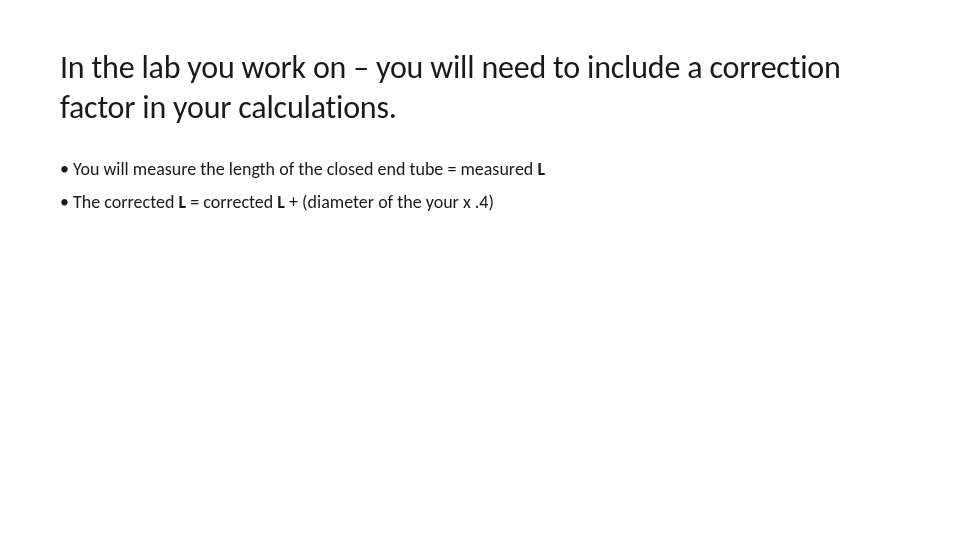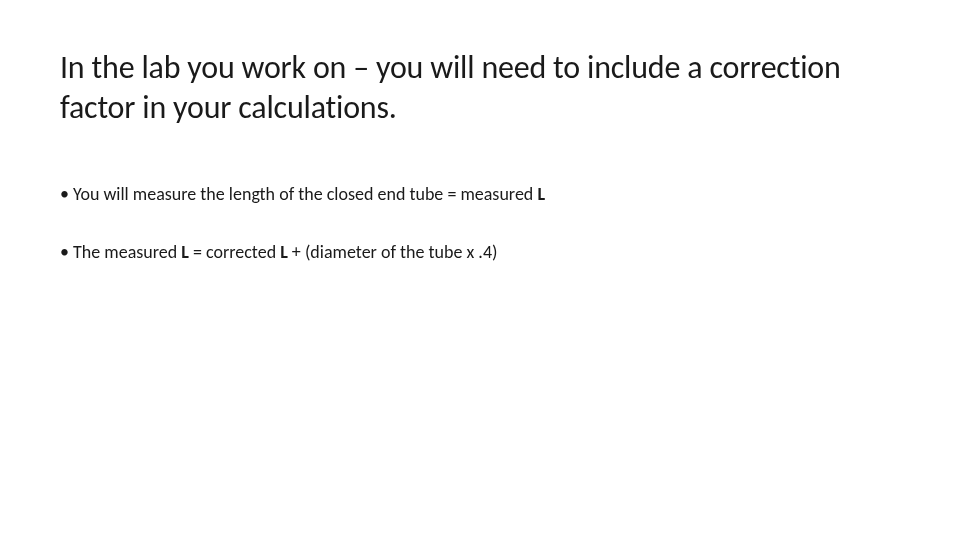--- a/index.html
+++ b/index.html
@@ -46,21 +46,20 @@
       color: #1a1a1a;
       font-weight: 400;
       line-height: 1.5;
       display: flex;
       align-items: flex-start;
       gap: 6px;
     }
 
     .bullet-text {
       flex: 1;
-      margin-top: 25px;
     }
 
     .bold-l {
       font-weight: 700;
     }
   </style>
 </head>
 <body>
 
 <div class="slide-container">
@@ -71,18 +70,18 @@
 
     <div class="bullet-item">
       <span class="bullet-text">
         • <span>You will measure the length of the closed end tube = measured </span><span class="bold-l">L</span>
       </span>
     </div>
 
 
     <div class="bullet-item">
       <span class="bullet-text">
-        • <span>The measured </span><span class="bold-l">L</span><span> = corrected </span><span class="bold-l">L</span><span> + (diameter of the tube x .4)</span>
+        • <span>The corrected </span><span class="bold-l">L</span><span> = corrected </span><span class="bold-l">L</span><span> + (diameter of the your x .4)</span>
       </span>
     </div>
 
   </div>
 </div>
 
 </body></html>

